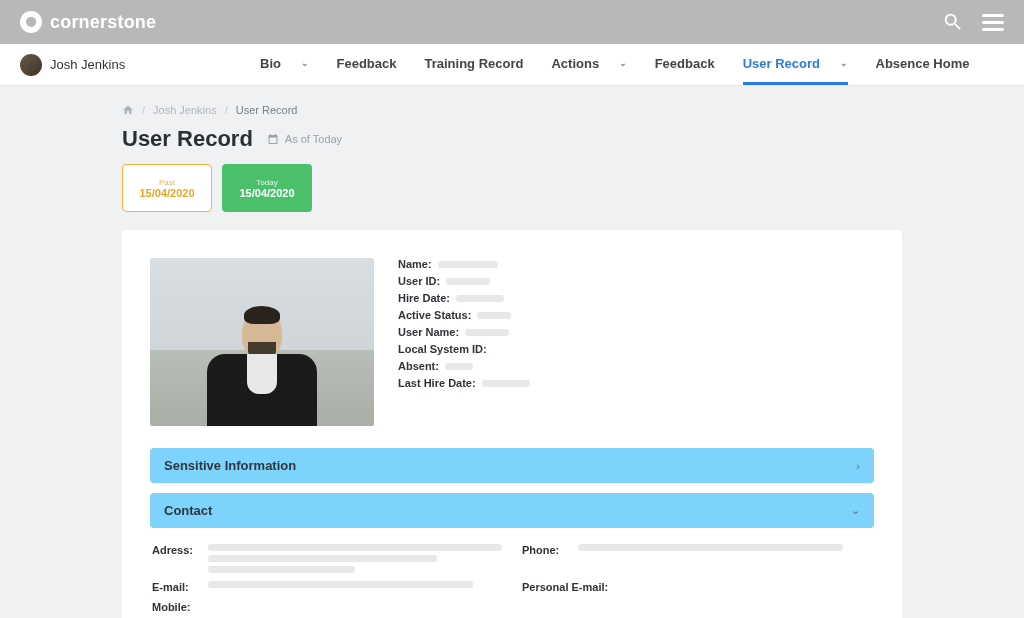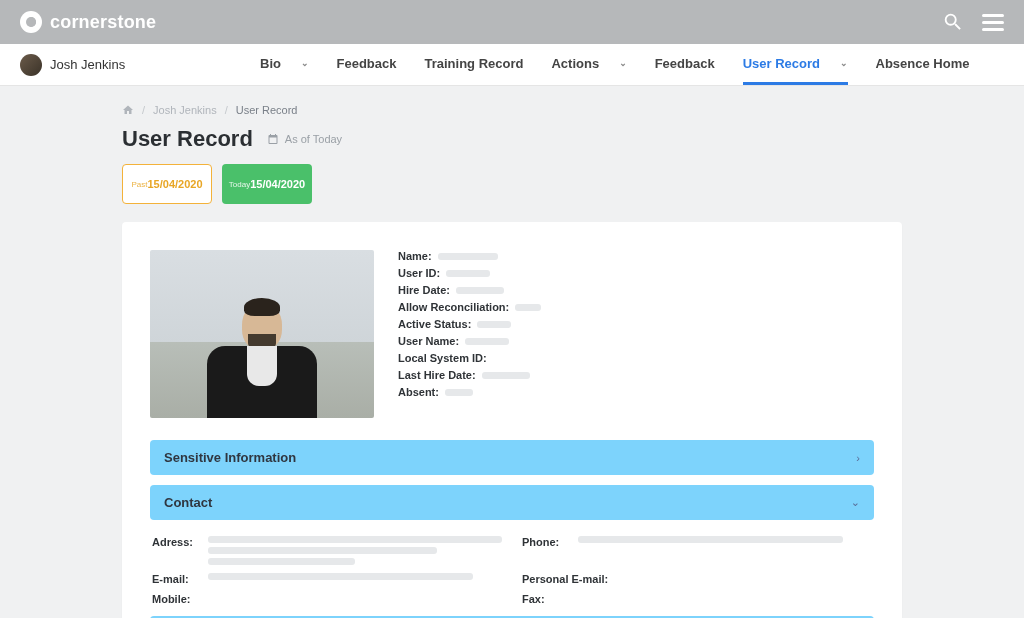--- a/index.html
+++ b/index.html
@@ -26,21 +26,21 @@
   .crumbs { display:flex; align-items:center; gap:8px; color:#b0b5bb; font-size:11px; margin-bottom:10px; }
   .crumbs svg { width:12px; height:12px; fill:#b0b5bb; }
   .crumbs .sep { color:#c5c9cd; }
   
   .title-row { display:flex; align-items:center; gap:14px; margin-bottom:12px; }
   .page-title { font-size:22px; font-weight:700; color:#2b2f33; }
   .asof { display:flex; align-items:center; gap:6px; font-size:11px; color:#9aa0a6; }
   .asof svg { width:12px; height:12px; fill:#9aa0a6; }
 
   .date-pills { display:flex; gap:10px; margin-bottom:18px; }
-  .pill { width:90px; height:40px; border-radius:4px; display:flex; flex-direction:row; align-items:center; justify-content:center; font-size:9px; cursor:pointer; }
+  .pill { width:90px; height:48px; border-radius:4px; display:flex; flex-direction:column; align-items:center; justify-content:center; font-size:9px; cursor:pointer; }
   .pill .pill-label { font-size:8px; opacity:0.85; }
   .pill .pill-date { font-size:11px; font-weight:600; }
   .pill-past { background:#fff; border:1.5px solid #f3b23a; color:#e8a625; }
   .pill-today { background:#4ac06a; color:#fff; }
 
   .card { background:#fff; border-radius:4px; padding:28px 28px 20px 28px; box-shadow: 0 1px 2px rgba(0,0,0,0.04); }
   .profile-row { display:flex; gap:24px; margin-bottom:22px; }
   .photo { width:224px; height:168px; border-radius:2px; background: linear-gradient(to bottom, #d9dee2 0%, #cfd5d9 55%, #b8beb8 55%, #a9aea6 100%); position:relative; overflow:hidden; flex-shrink:0; }
   .person { position:absolute; bottom:0; left:50%; transform:translateX(-50%); }
   .head { width:40px; height:48px; background:#d7b896; border-radius:48% 48% 42% 42%; position:relative; margin:0 auto; }
@@ -169,41 +169,37 @@
           </div>
           <div class="drow">
             <span class="dlabel">User ID:</span>
             <span class="dval" style="width: 44px;"></span>
           </div>
           <div class="drow">
             <span class="dlabel">Hire Date:</span>
             <span class="dval" style="width: 48px;"></span>
           </div>
           <div class="drow">
-            <span class="dlabel">Allow Reconciliation:</span>
-            <span class="dval" style="width: 26px;"></span>
-          </div>
-          <div class="drow">
             <span class="dlabel">Active Status:</span>
             <span class="dval" style="width: 34px;"></span>
           </div>
           <div class="drow">
             <span class="dlabel">User Name:</span>
             <span class="dval" style="width: 44px;"></span>
           </div>
           <div class="drow">
             <span class="dlabel">Local System ID:</span>
           </div>
           <div class="drow">
+            <span class="dlabel">Absent:</span>
+            <span class="dval" style="width: 28px;"></span>
+          </div>
+          <div class="drow">
             <span class="dlabel">Last Hire Date:</span>
             <span class="dval" style="width: 48px;"></span>
-          </div>
-          <div class="drow">
-            <span class="dlabel">Absent:</span>
-            <span class="dval" style="width: 28px;"></span>
           </div>
         </div>
     </div>
 
     <div class="accordion">
       <span class="atitle">Sensitive Information</span>
       <span class="aicon">›</span>
     </div>
 
     <div class="accordion">
@@ -237,26 +233,20 @@
           <div class="cval">
             <div class="bar" style="width: 0%; background: transparent;"></div>
           </div>
         </div>
         <div class="crow">
           <span class="clabel">Mobile:</span>
           <div class="cval">
             <div class="bar" style="width: 0%; background: transparent;"></div>
           </div>
         </div>
-        <div class="crow">
-          <span class="clabel">Fax:</span>
-          <div class="cval">
-            <div class="bar" style="width: 0%; background: transparent;"></div>
-          </div>
-        </div>
       </div>
 
     <div class="accordion" style="margin-bottom:0;">
       
       
     </div>
   </div>
 </div>
 
 </body></html>

